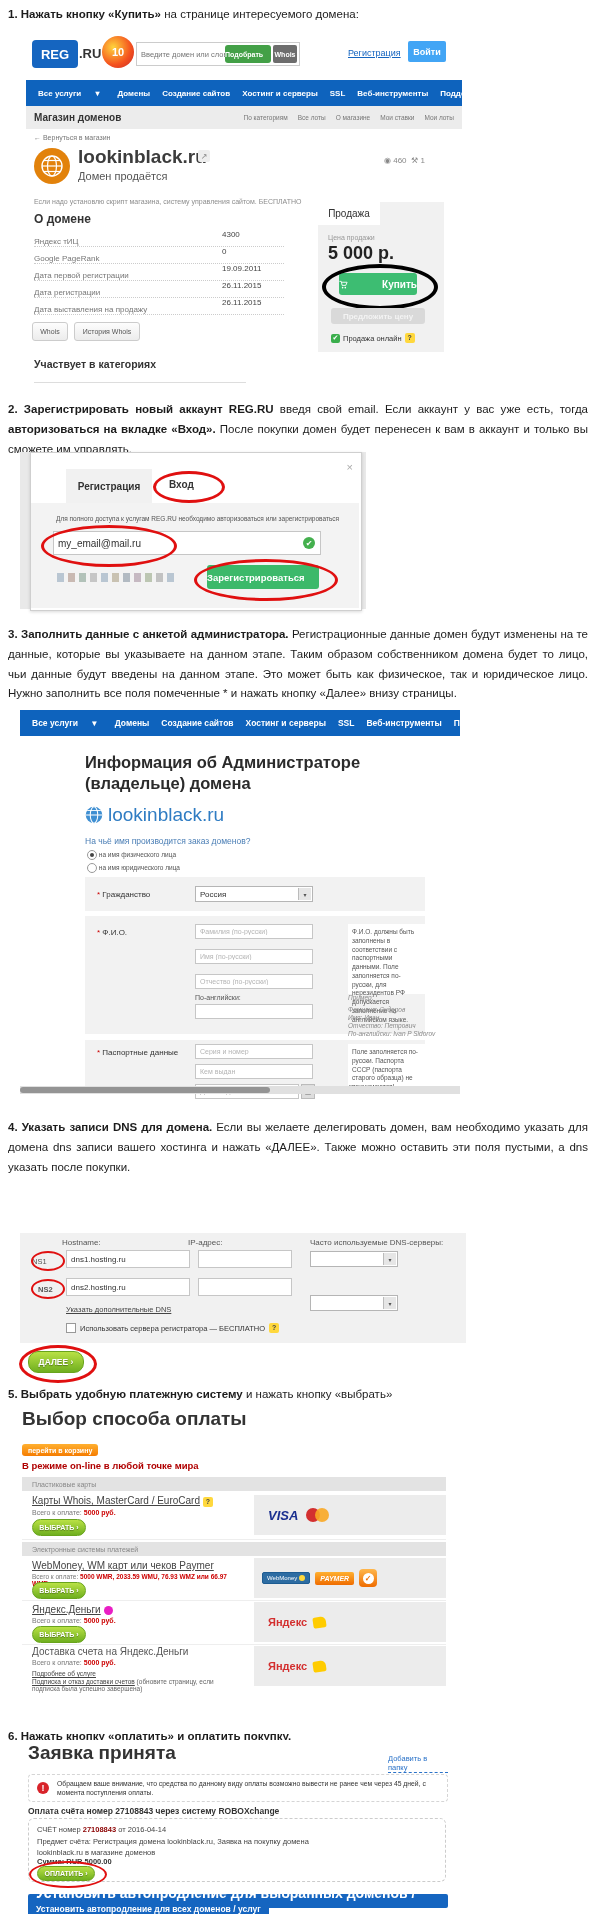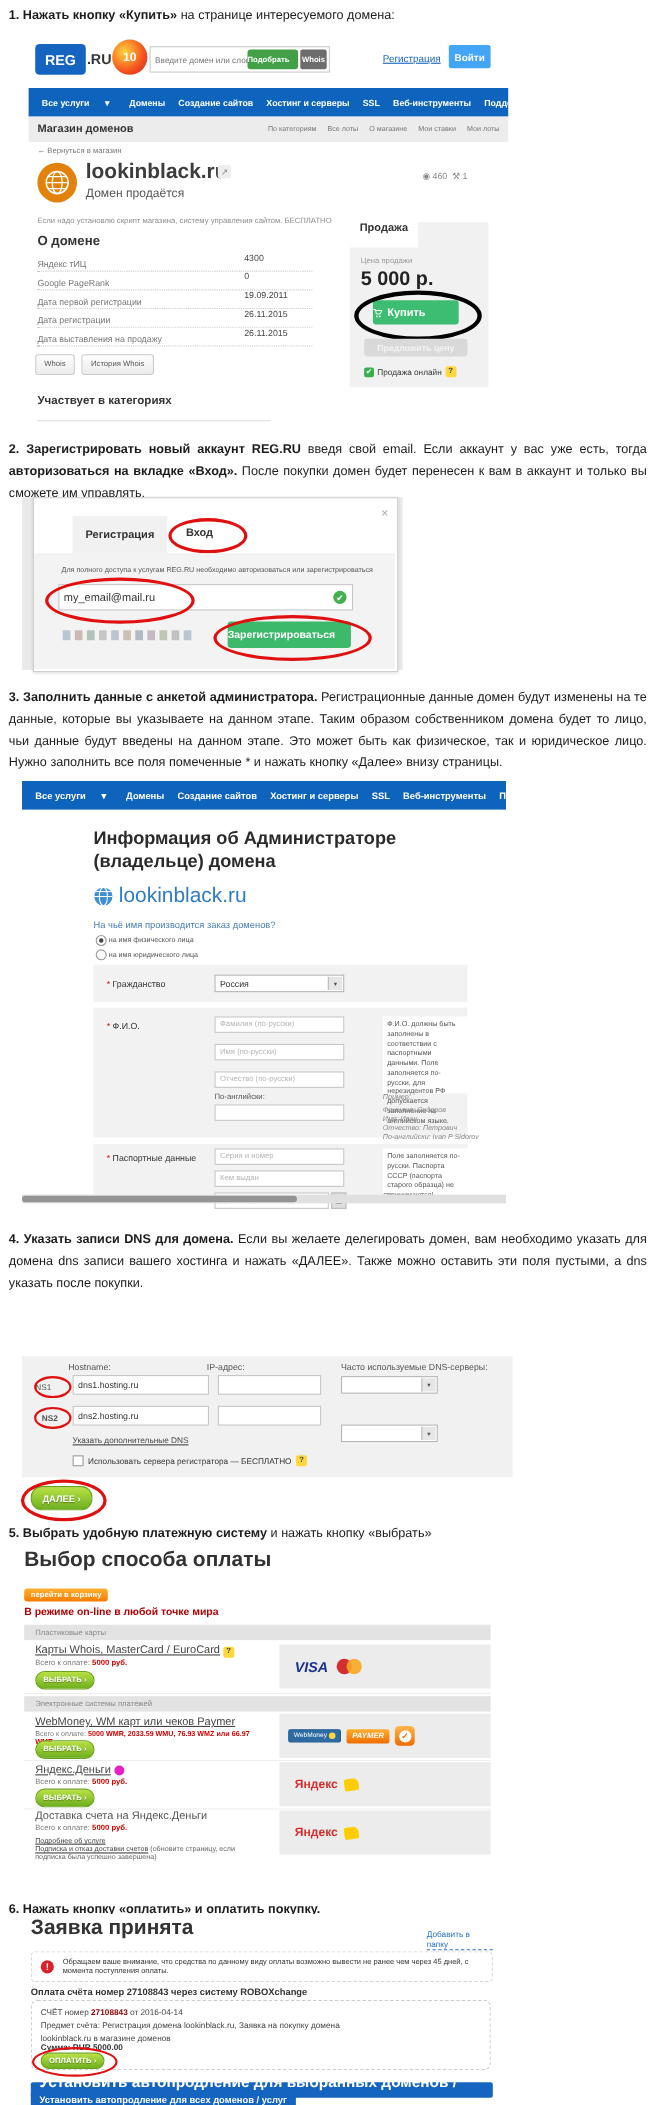--- a/index.html
+++ b/index.html
@@ -11,21 +11,21 @@
   p.step b{font-weight:bold;}
   .shot{position:absolute;background:#fff;}
   
   .navbar{background:#0e63bd;color:#fff;display:flex;align-items:center;font-size:8px;
           font-weight:bold;white-space:nowrap;overflow:hidden;}
   .navbar span{padding:0 6px;}
   .subnav{background:#ececec;display:flex;align-items:center;font-size:10px;color:#333;}
   .subnav .links{margin-left:auto;display:flex;gap:10px;font-size:6.5px;color:#777;}
   
   .btn-flat-green{background:#3dbd72;color:#fff;border:none;border-radius:3px;font-weight:bold;
-        display:flex;align-items:center;justify-content:flex-start;font-family:"Liberation Sans",sans-serif;}
+        display:flex;align-items:center;justify-content:space-between;font-family:"Liberation Sans",sans-serif;}
   .btn-lime{background:linear-gradient(#b9e145,#6faf1f);border-radius:10px;color:#fff;font-weight:bold;
         text-shadow:0 1px 1px rgba(0,0,0,.35);display:flex;align-items:center;justify-content:center;
         border:1px solid #69a41c;}
   .btn-blue{background:#1565c0;color:#fff;font-weight:bold;display:flex;align-items:center;
         justify-content:center;border-radius:2px;}
   .btn-gray{background:#d9d9d9;color:#f3f3f3;font-weight:bold;border-radius:3px;
         display:flex;align-items:center;justify-content:center;}
   .qbadge{display:inline-block;background:#ffd83d;color:#444;font-size:7px;font-weight:bold;
         padding:0 3px;border-radius:2px;line-height:10px;height:10px;}
   .red-ellipse{position:absolute;border:3px solid #e01010;border-radius:50%;pointer-events:none;background:transparent;}
@@ -132,21 +132,21 @@
     <div class="abs" style="left:8px;top:184px;font-size:12px;font-weight:bold;color:#333">О домене</div>
     <div class="abs" style="left:8px;top:202px;width:250px">
       <div class="dotline" style="height:16px;position:relative"><span style="font-size:8px;color:#777">Яндекс тИЦ</span><span style="position:absolute;left:188px;font-size:8px;color:#444">4300</span></div>
       <div class="dotline" style="height:16px;position:relative"><span style="font-size:8px;color:#777">Google PageRank</span><span style="position:absolute;left:188px;font-size:8px;color:#444">0</span></div>
       <div class="dotline" style="height:16px;position:relative"><span style="font-size:8px;color:#777">Дата первой регистрации</span><span style="position:absolute;left:188px;font-size:8px;color:#444">19.09.2011</span></div>
       <div class="dotline" style="height:16px;position:relative"><span style="font-size:8px;color:#777">Дата регистрации</span><span style="position:absolute;left:188px;font-size:8px;color:#444">26.11.2015</span></div>
       <div class="dotline" style="height:16px;position:relative"><span style="font-size:8px;color:#777">Дата выставления на продажу</span><span style="position:absolute;left:188px;font-size:8px;color:#444">26.11.2015</span></div>
     </div>
 
     <div class="abs" style="left:292px;top:174px;width:126px;height:150px;background:#f1f1f1">
-      <div class="abs" style="left:0;top:0;width:62px;height:23px;background:#fff;font-size:10px;font-weight:bold;color:#333;display:flex;align-items:flex-start;justify-content:center">
+      <div class="abs" style="left:0;top:0;width:62px;height:23px;background:#fff;font-size:10px;font-weight:normal;color:#333;display:flex;align-items:center;justify-content:center">
           <span>Продажа</span>
         </div>
       <div class="abs" style="left:10px;top:32px;font-size:7px;color:#999">Цена продажи</div>
       <div class="abs" style="left:10px;top:41px;font-size:18px;font-weight:bold;color:#222">5 000 р.</div>
       <div class="btn-flat-green abs" style="left:21px;top:71px;width:78px;height:22px;font-size:10px;gap:4px">
         <svg width="9" height="9" viewBox="0 0 10 10">
             <path d="M0.5 1.5h2l1 4.5h4l1.5-3.5H3" stroke="#fff" stroke-width="1" fill="none"></path>
             <circle cx="4" cy="8.5" r="0.9" fill="#fff"></circle>
             <circle cx="7" cy="8.5" r="0.9" fill="#fff"></circle>
           </svg>

